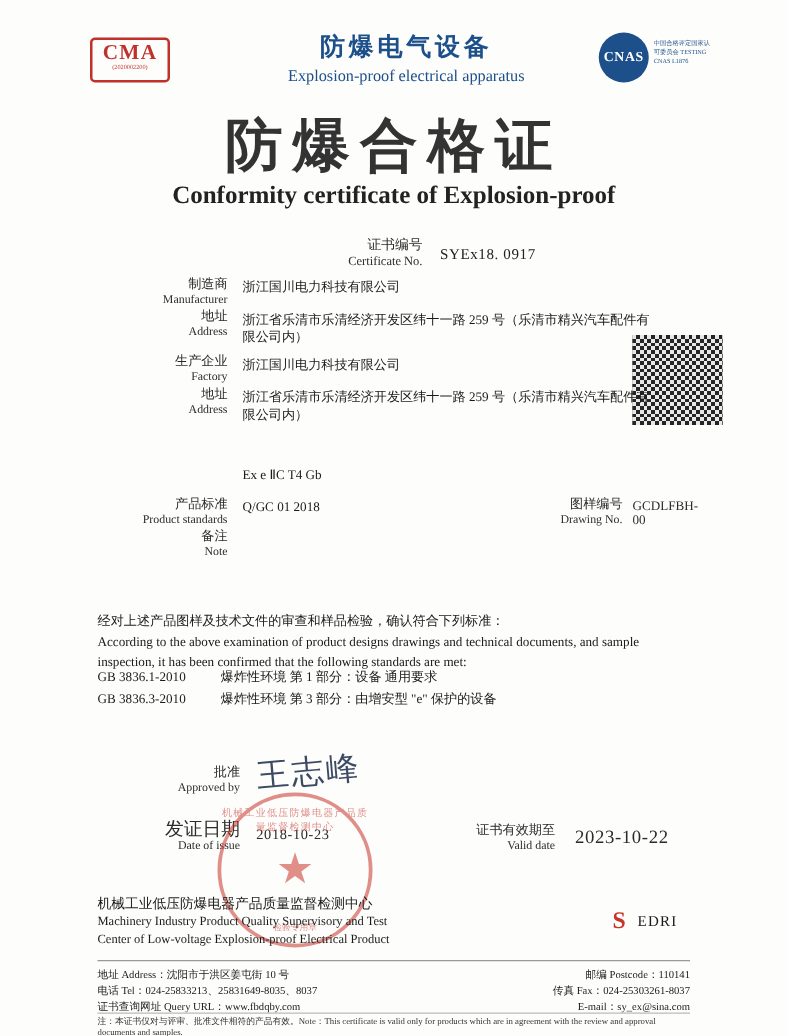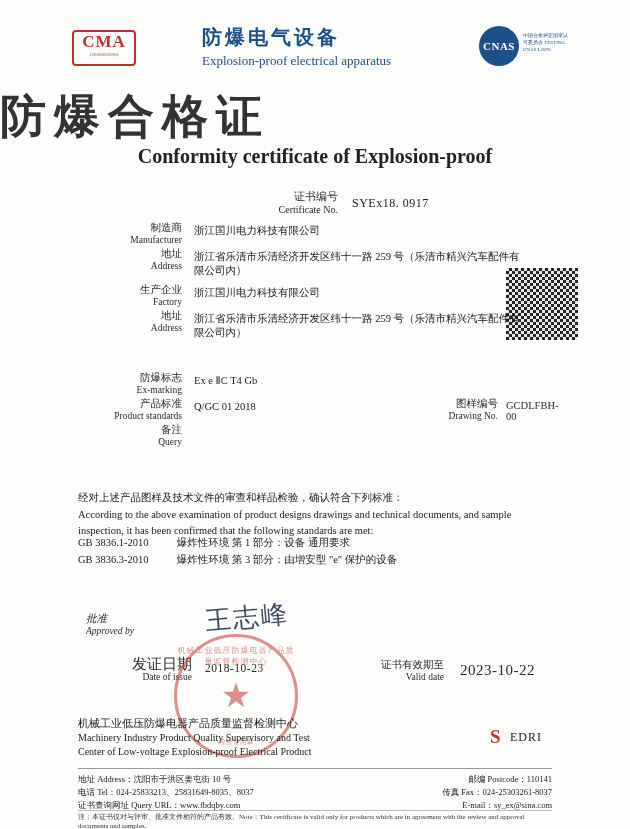--- a/index.html
+++ b/index.html
@@ -50,24 +50,24 @@
     line-height: 19px;
     letter-spacing: 1px;
   }
   .cma-logo .cma-sub {
     font-size: 5px;
     line-height: 7px;
     letter-spacing: 0px;
   }
   .hdr-center {
     position: absolute;
-    left: 202px;
+    left: 190px;
     top: 10px;
     width: 270px;
-    text-align: left;
+    text-align: center;
   }
   .hdr-cn {
     font-family: "Liberation Serif", serif;
     font-size: 20px;
     font-weight: bold;
     color: #1d4f8b;
     letter-spacing: 3px;
   }
   .hdr-en {
     font-size: 13px;
@@ -103,20 +103,21 @@
     font-size: 5px;
     line-height: 7px;
     color: #1d4f8b;
   }
   
   .title-cn {
     position: absolute;
     top: 86px;
     left: 0;
     width: 630px;
+    text-align: center;
     font-size: 46px;
     font-weight: bold;
     letter-spacing: 8px;
     color: #333;
     font-family: Liberation Sans, sans-serif;
   }
   .title-en {
     position: absolute;
     top: 145px;
     left: 0;
@@ -250,22 +251,22 @@
   .std-row .code {
     display: inline-block;
     width: 96px;
   }
   
   .approve-lab {
     position: absolute;
     left: 86px;
     top: 612px;
     width: 106px;
+    text-align: right;
     line-height: 13px;
-    font-style: italic;
   }
   .approve-lab .cn { font-size: 10.5px; display: block; }
   .approve-lab .en { font-size: 9.5px; display: block; }
   .signature {
     position: absolute;
     left: 205px;
     top: 600px;
     font-family: "Liberation Serif", serif;
     font-size: 26px;
     color: #1b2b4a;
@@ -492,44 +493,40 @@
         <span class="en">Address</span>
       </div>
       <div class="val wide">浙江省乐清市乐清经济开发区纬十一路 259 号（乐清市精兴汽车配件有限公司内）</div>
     </div>
 
     <div class="row">
     </div>
 
 
     <div class="row">
-      <div class="lab">
-        <span class="cn">防爆标志</span>
-        <span class="en">Ex-marking</span>
-      </div>
       <div class="val">Ex e ⅡC T4 Gb</div>
     </div>
 
     <div class="row">
       <div class="lab">
         <span class="cn">产品标准</span>
         <span class="en">Product standards</span>
       </div>
       <div class="val">Q/GC 01 2018</div>
       <div class="lab2">
         <span class="cn">图样编号</span>
         <span class="en">Drawing No.</span>
       </div>
       <div class="val2">GCDLFBH-00</div>
     </div>
 
     <div class="row">
       <div class="lab">
         <span class="cn">备注</span>
-        <span class="en">Query</span>
+        <span class="en">Note</span>
       </div>
       <div class="val"></div>
     </div>
 
   </div>
 
   <div class="statement">
     <div class="s-cn">经对上述产品图样及技术文件的审查和样品检验，确认符合下列标准：</div>
     <div class="s-en">According to the above examination of product designs drawings and technical documents, and sample</div>
     <div class="s-en">inspection, it has been confirmed that the following standards are met:</div>

